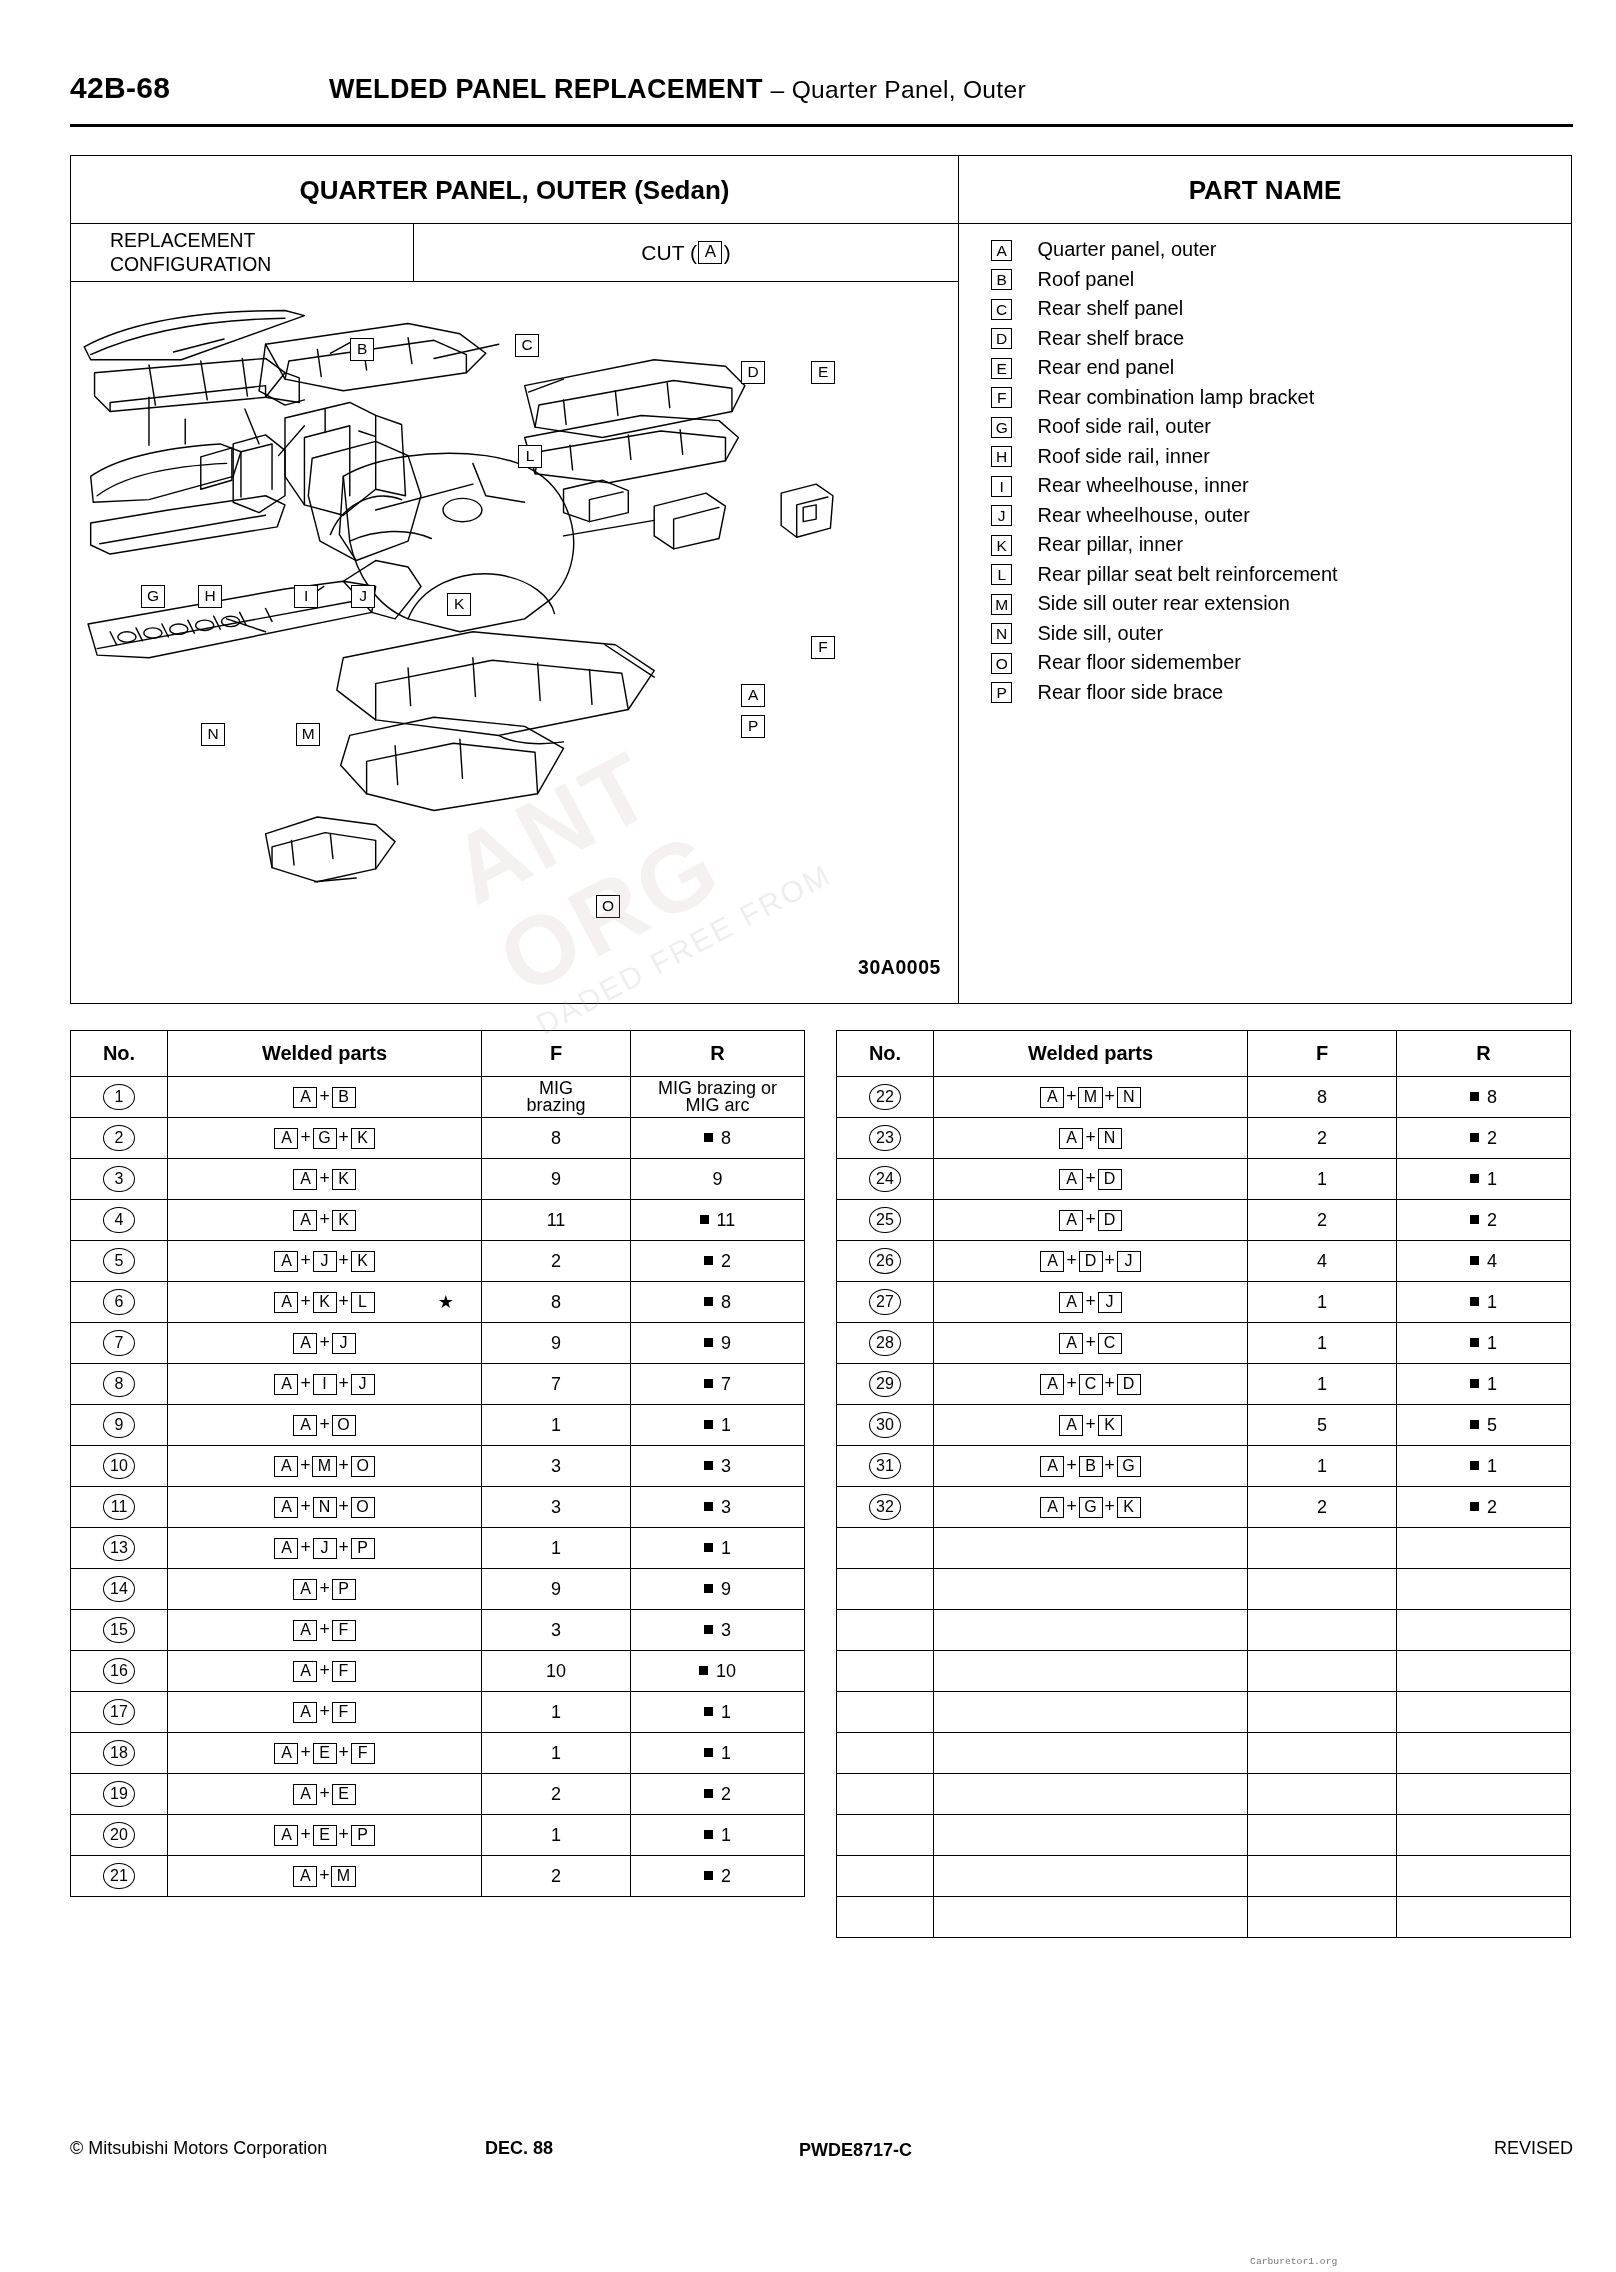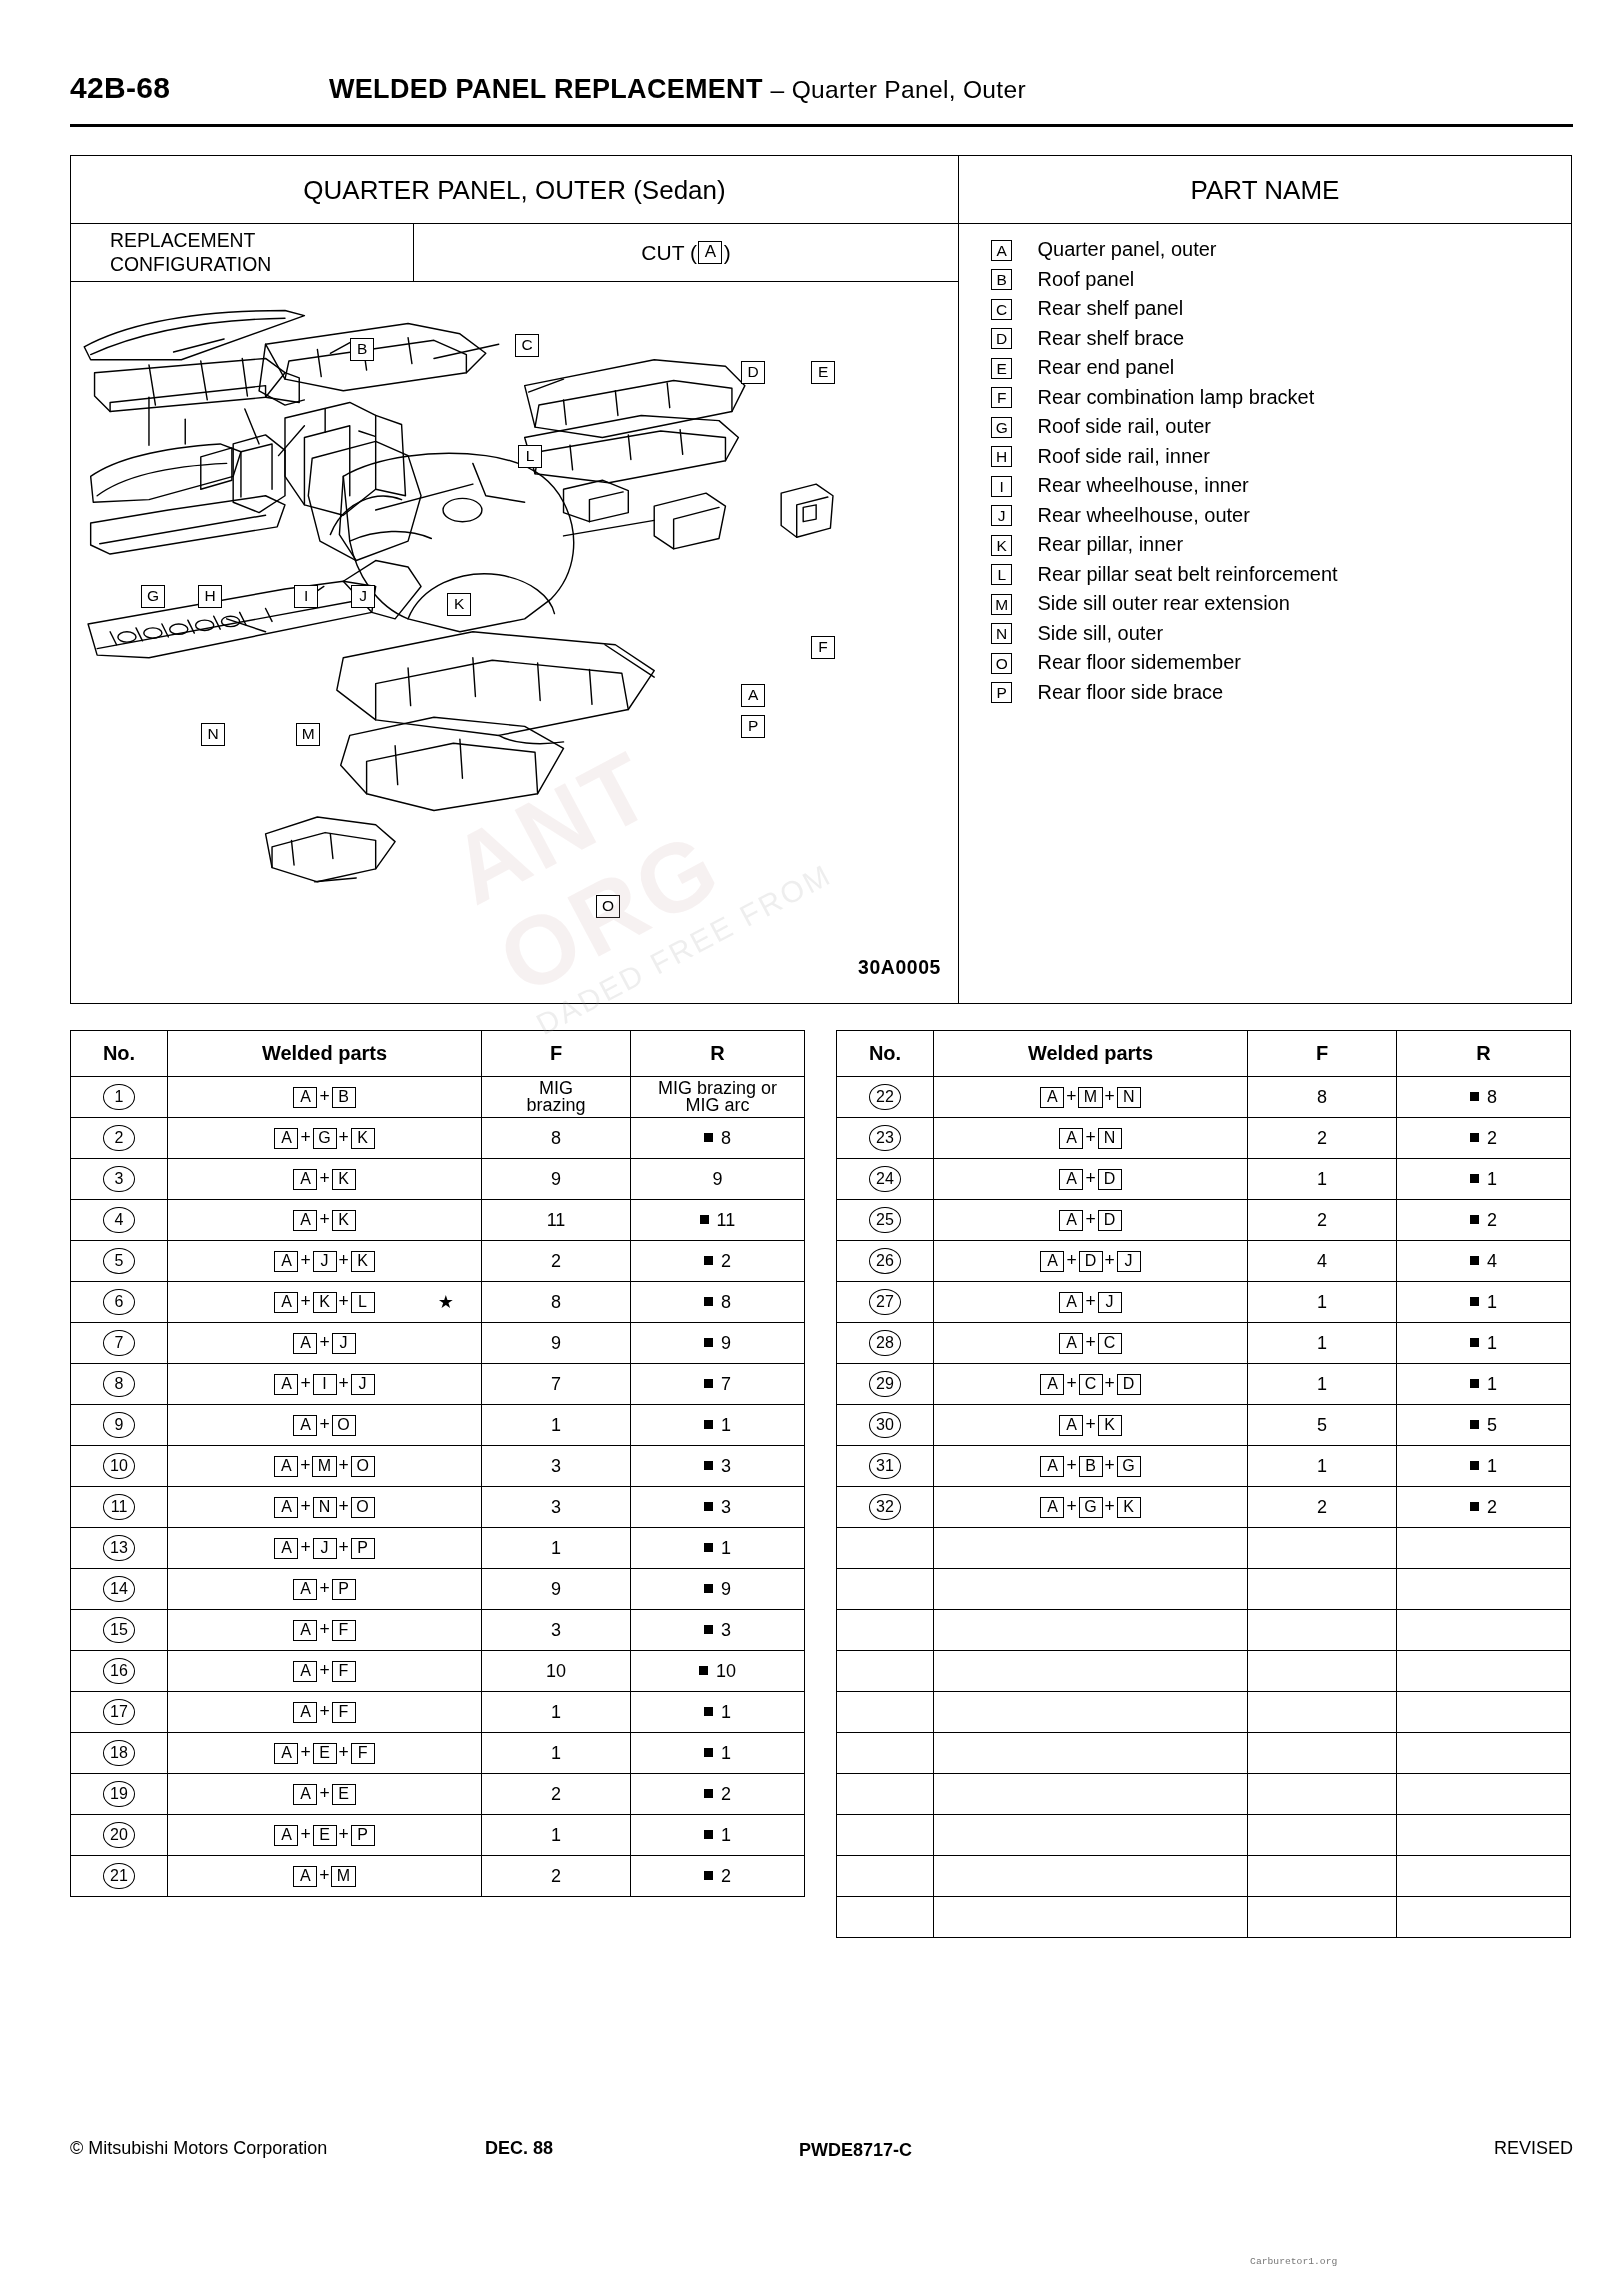--- a/index.html
+++ b/index.html
@@ -85,21 +85,21 @@
     height: 100%;
   }
   .topbox-title {
     position: absolute;
     left: 0; top: 0;
     width: 100%;
     height: 68px;
     line-height: 68px;
     text-align: center;
     font-size: 26px;
-    font-weight: normal;
+    font-weight: bold;
     border-bottom: 1.9px solid #000;
     box-sizing: border-box;
   }
   .topbox-right .topbox-title { font-size: 26px; }
 
   .subhead-row {
     position: absolute;
     left: 0;
     top: 68px;
     width: 100%;

